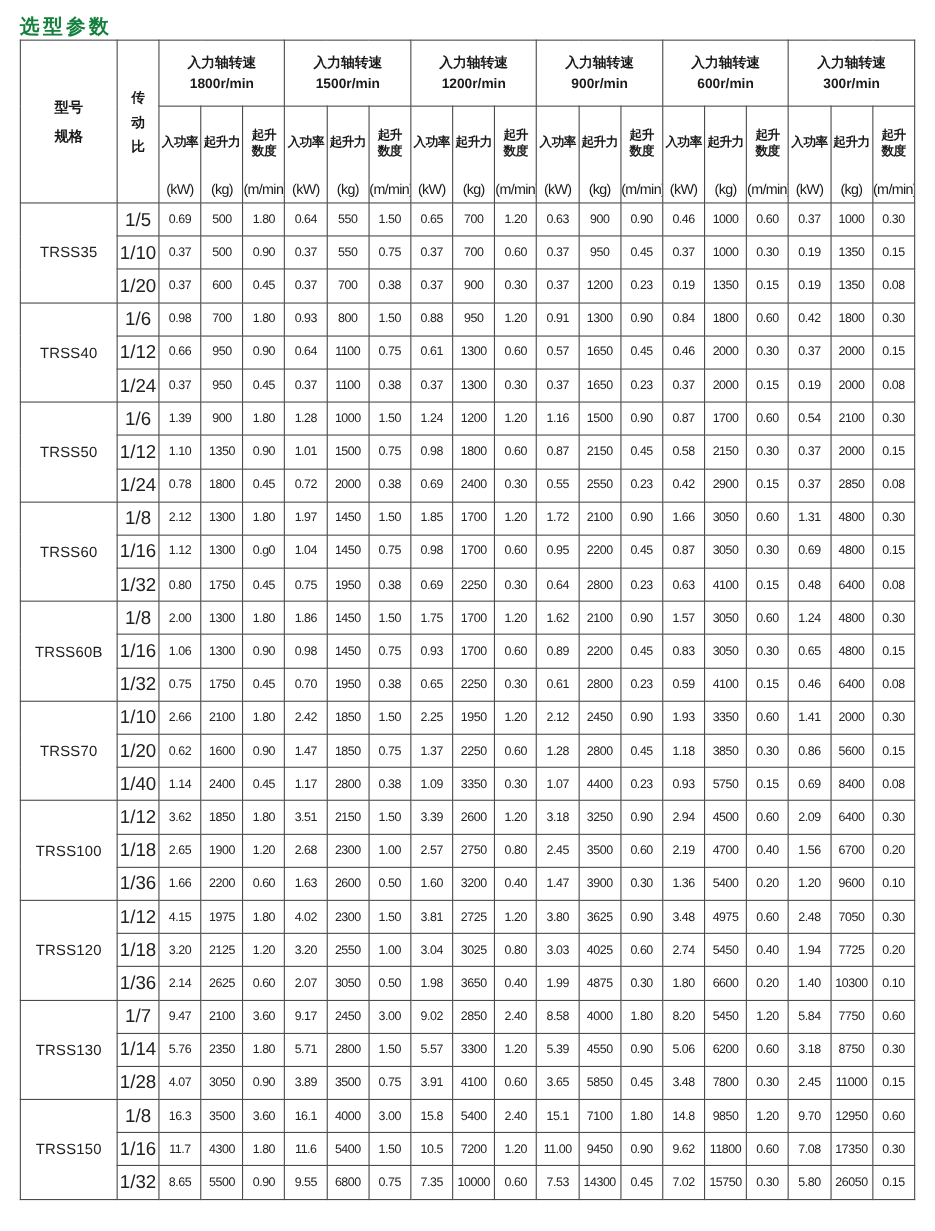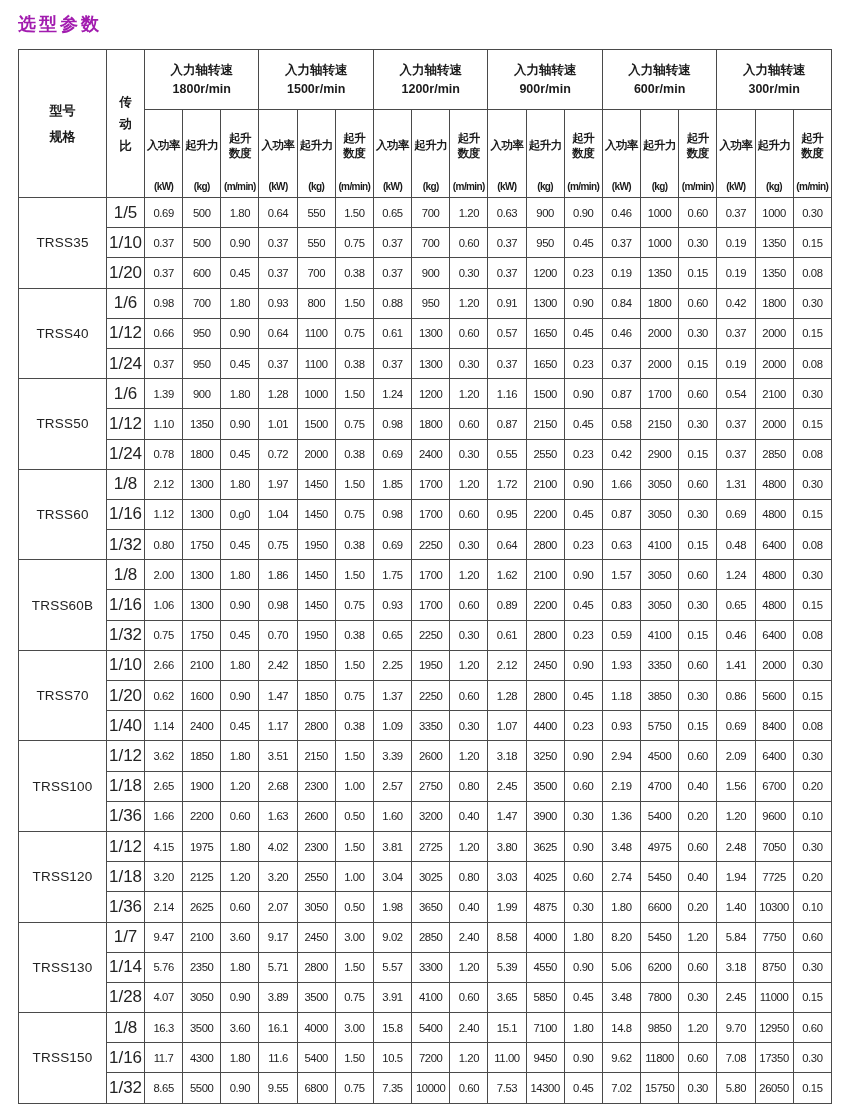--- a/index.html
+++ b/index.html
@@ -12,22 +12,21 @@
   .page {
     width: 850px;
     height: 1119px;
     padding: 12px 18px 0 18px;
     background: #ffffff;
   }
   .page-title {
     font-size: 18px;
     font-weight: bold;
     letter-spacing: 3px;
-    color: #a21caf;
-    margin-bottom: 13px;
+    color: #15803d;
   }
   table.params {
     width: 814px;
     border-collapse: collapse;
     table-layout: fixed;
     background: #fff;
   }
   table.params th, table.params td {
     border: 1px solid #4a4a4a;
     text-align: center;
@@ -66,24 +65,24 @@
     flex: 1;
     display: flex;
     align-items: center;
     justify-content: center;
     font-size: 11.5px;
     line-height: 15px;
     white-space: pre-line;
     letter-spacing: -0.5px;
   }
   .subhead .unit {
-    font-size: 10px;
+    font-size: 13px;
     letter-spacing: -0.6px;
     padding-bottom: 5px;
-    font-weight: bold;
+    font-weight: normal;
   }
   
   tbody tr { height: 30.2px; }
   td.model-cell {
     font-size: 13.5px;
     letter-spacing: 0.2px;
     color: #222;
   }
   td.ratio-cell {
     font-size: 17px;

